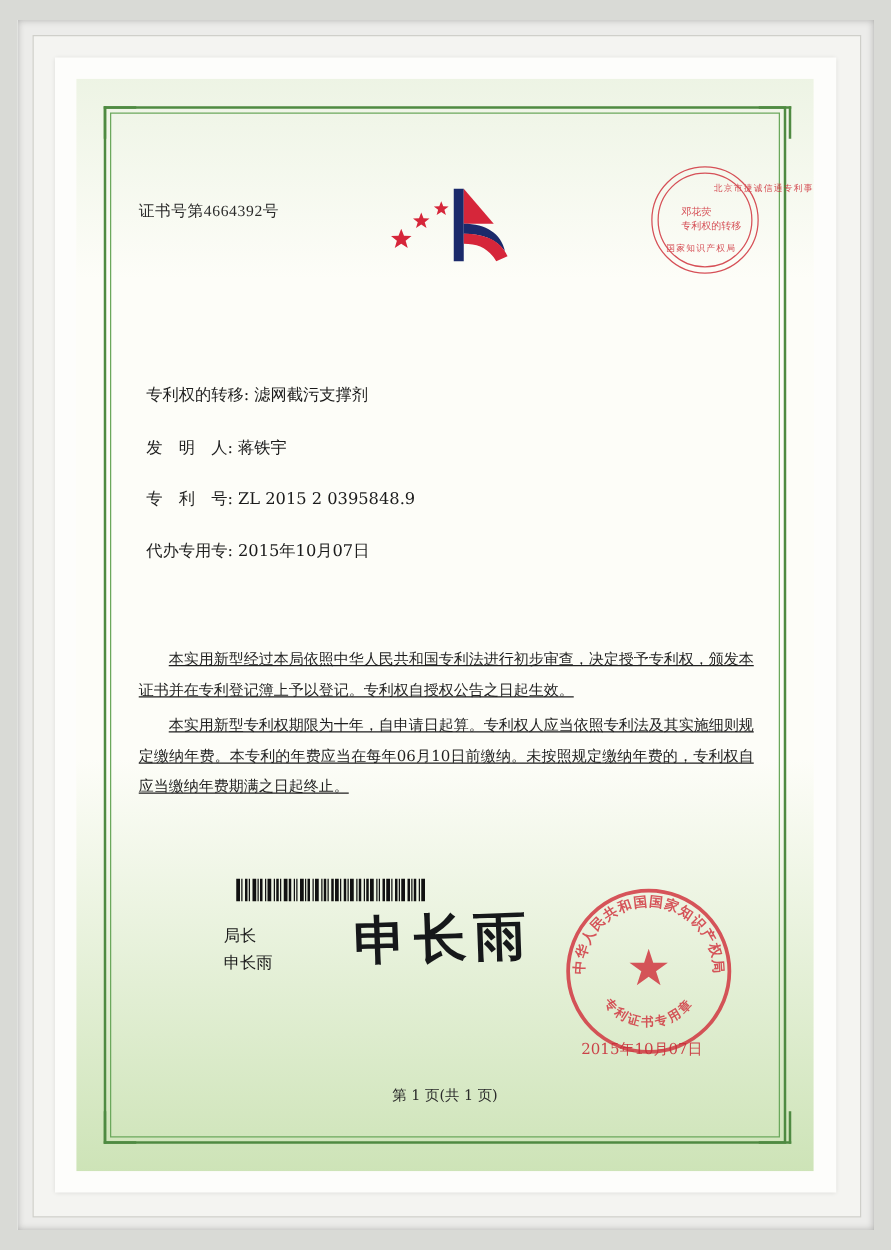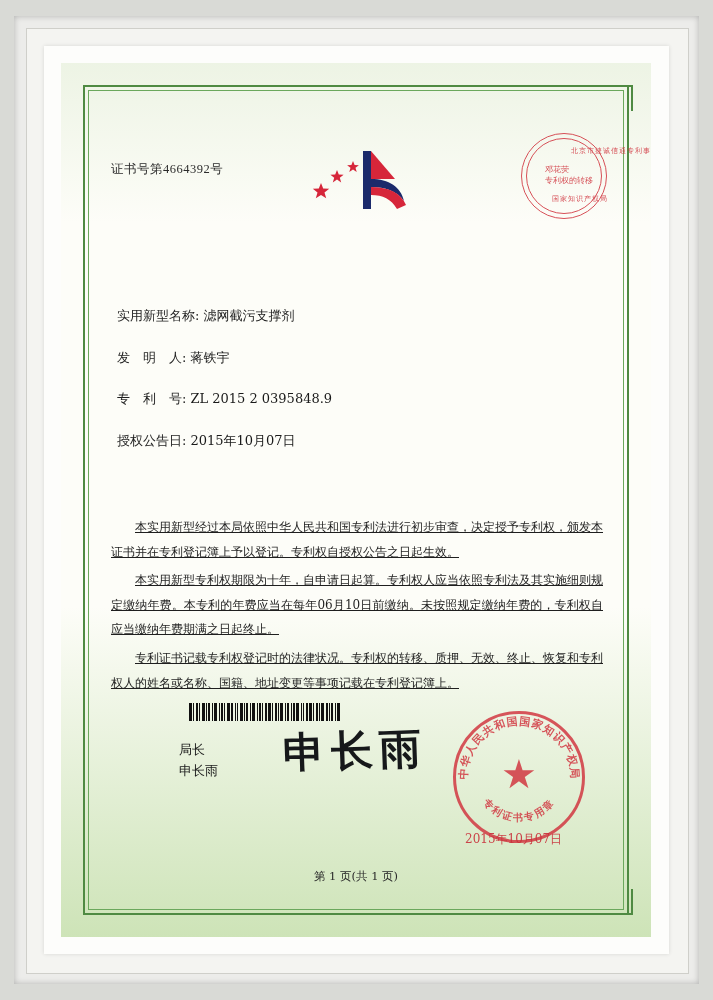--- a/index.html
+++ b/index.html
@@ -148,21 +148,21 @@
     font-size: 7px;
     line-height: 1.15;
   }
   .agency-seal .txt span {
     position: absolute;
     white-space: nowrap;
   }
   .agency-seal .arc-top { left: 20px; top: 14px; font-size: 7px; letter-spacing: 1px; margin-left: 30px; }
   .agency-seal .mid1 { left: 24px; top: 32px; font-size: 8px; }
   .agency-seal .mid2 { left: 24px; top: 43px; font-size: 8px; }
-  .agency-seal .arc-bot { left: 12px; top: 62px; font-size: 7px; letter-spacing: 1px; margin-left: 19px; }
+  .agency-seal .arc-bot { left: 12px; top: 62px; font-size: 7px; letter-spacing: 1px; }
 
   .title {
     position: absolute;
     left: 0; top: 170px;
     width: 590px;
     text-align: center;
     font-size: 31px;
     font-weight: bold;
     letter-spacing: 3px;
     color: #1b1b1b;
@@ -334,37 +334,36 @@
           <span class="arc-top">北京市捷诚信通专利事务所</span>
           <span class="mid1">邓花荧</span>
           <span class="mid2">专利权的转移</span>
           <span class="arc-bot">国家知识产权局</span>
         </div>
       </div>
 
 
       <div class="fields">
         <div class="field-row">
-          <span class="field-label">实用新型名称:</span><span class="field-value">滤网截污支撑剂</span>
+          <span class="field-label">专利权的转移:</span><span class="field-value">滤网截污支撑剂</span>
         </div>
         <div class="field-row">
           <span class="field-label">发　明　人:</span><span class="field-value">蒋铁宇</span>
         </div>
         <div class="field-row">
           <span class="field-label">专　利　号:</span><span class="field-value">ZL 2015 2 0395848.9</span>
         </div>
         <div class="field-row">
-          <span class="field-label">授权公告日:</span><span class="field-value">2015年10月07日</span>
+          <span class="field-label">代办专用专:</span><span class="field-value">2015年10月07日</span>
         </div>
       </div>
 
       <div class="paragraphs">
         <p>本实用新型经过本局依照中华人民共和国专利法进行初步审查，决定授予专利权，颁发本证书并在专利登记簿上予以登记。专利权自授权公告之日起生效。</p>
         <p>本实用新型专利权期限为十年，自申请日起算。专利权人应当依照专利法及其实施细则规定缴纳年费。本专利的年费应当在每年06月10日前缴纳。未按照规定缴纳年费的，专利权自应当缴纳年费期满之日起终止。</p>
-        <p>专利证书记载专利权登记时的法律状况。专利权的转移、质押、无效、终止、恢复和专利权人的姓名或名称、国籍、地址变更等事项记载在专利登记簿上。</p>
       </div>
 
       <div class="barcode">
         <i style="width:3px"></i>
           <i style="width:1px;background:transparent"></i>
         <i style="width:1px"></i>
           <i style="width:2px;background:transparent"></i>
         <i style="width:2px"></i>
           <i style="width:1px;background:transparent"></i>
         <i style="width:1px"></i>

